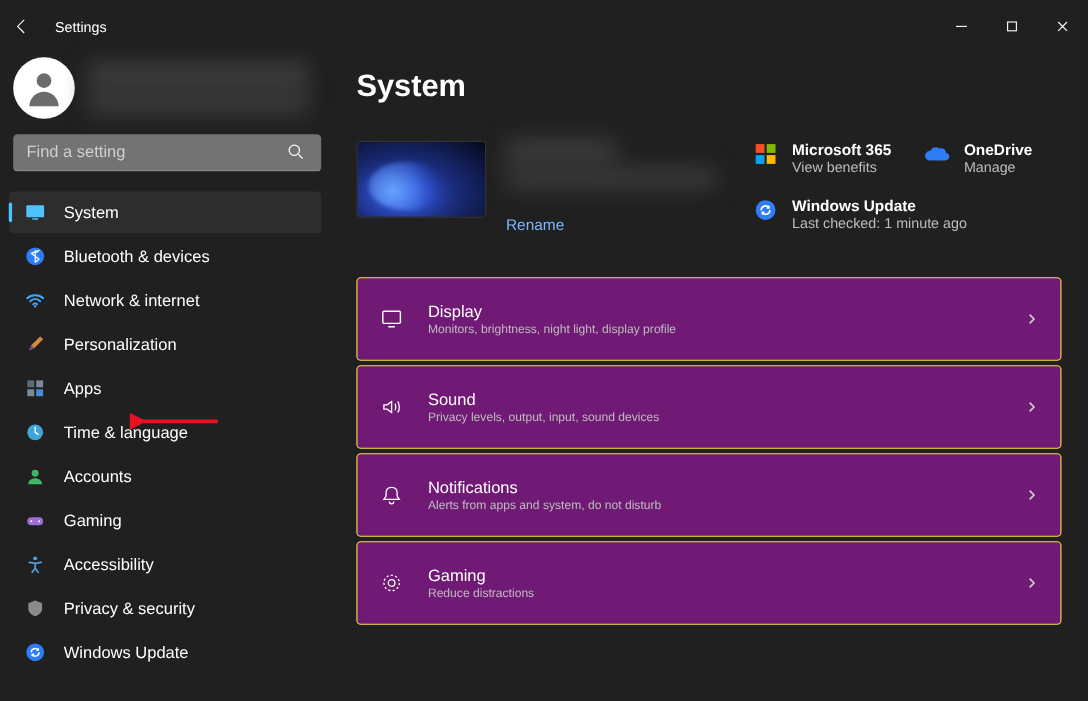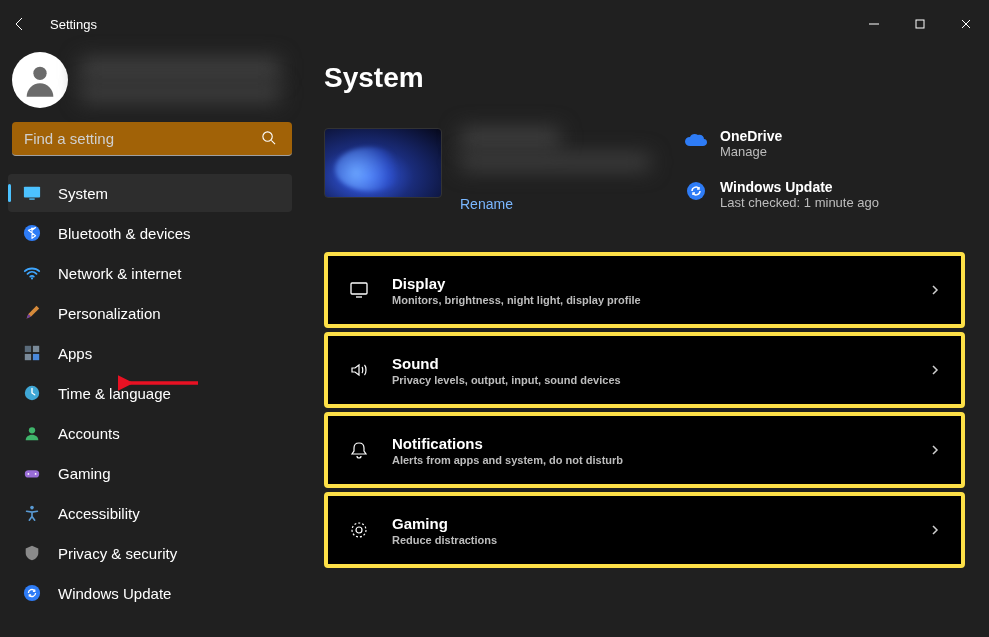--- a/index.html
+++ b/index.html
@@ -32,21 +32,21 @@
   .avatar { width:56px; height:56px; border-radius:50%; background:#fff; display:flex; align-items:center; justify-content:center; }
   .avatar svg { width:40px; height:40px; fill:#6b6b6b; }
   .user-text { display:flex; flex-direction:column; gap:4px; }
   .redact { background:#414141; filter: blur(10px); border-radius:2px; }
   .redact.lg { width:200px; height:22px; }
   .redact.sm { width:200px; height:18px; }
   
   .search-wrap { position:relative; margin-bottom: 18px; }
   .search-input {
     width: 280px; height: 34px;
-    background:#a16207;
+    background:#737373;
     border:none;
     border-bottom:1px solid #a0a0a0;
     border-radius:4px;
     color:#fff;
     font-size:15px;
     padding: 0 36px 0 12px;
     margin-left:4px;
   }
   .search-input::placeholder { color:#cfcfcf; }
   .search-icon { position:absolute; right:16px; top:8px; color:#fff; }
@@ -88,28 +88,27 @@
   .rename-link { color:#7ab7ff; font-size:14px; margin-top:20px; }
   .status-grid { display:flex; flex-direction:column; gap:20px; margin-left:16px; flex:1; }
   .status-row { display:flex; gap:30px; }
   .status-item { display:flex; gap:12px; align-items:flex-start; }
   .status-ico { width:24px; height:24px; flex-shrink:0; display:flex; align-items:center; justify-content:center; }
   .status-title { font-size:14px; font-weight:600; color:#fff; }
   .status-sub { font-size:13px; color:#bdbdbd; max-width:170px; }
   
   .cards { display:flex; flex-direction:column; gap:4px; }
   .card {
-    background:#000000;
-    border:4px solid #fde047;
+    background:#701a75;
+    border:1px solid #fde047;
     border-radius:4px;
     height: 76px;
     display:flex; align-items:center;
     padding: 0 20px;
     gap: 22px;
-    font-weight: bold;
   }
   .card-ico { width:22px; height:22px; color:#fff; display:flex; align-items:center; justify-content:center; }
   .card-text { flex:1; }
   .card-title { font-size:15px; color:#fff; }
   .card-sub { font-size:11px; color:#bdbdbd; margin-top:2px; }
   .chev { color:#cfcfcf; }
   
   .arrow-annot { position:absolute; left:118px; top:372px; pointer-events:none; }
   
   svg { display:block; }
@@ -282,20 +281,34 @@
 
     <div class="info-row">
       <div class="pc-thumb"></div>
       <div class="pc-block">
         <div class="redact pc-redact-a"></div>
         <div class="redact pc-redact-b"></div>
         <div class="rename-link">Rename</div>
       </div>
       <div class="status-grid">
         <div class="status-row">
+          <div class="status-item">
+            <span class="status-ico">
+              <svg width="20" height="20" viewBox="0 0 20 20">
+                  <rect x="1" y="1" width="8" height="8" fill="#f25022"></rect>
+                  <rect x="11" y="1" width="8" height="8" fill="#7fba00"></rect>
+                  <rect x="1" y="11" width="8" height="8" fill="#00a4ef"></rect>
+                  <rect x="11" y="11" width="8" height="8" fill="#ffb900"></rect>
+                </svg>
+            </span>
+            <div>
+              <div class="status-title">Microsoft 365</div>
+              <div class="status-sub">View benefits</div>
+            </div>
+          </div>
           <div class="status-item">
             <span class="status-ico">
               <svg width="24" height="16" viewBox="0 0 24 16">
                   <path d="M6 14c-3 0-5-2-5-4.5S3 5 6 5c1-3 5-4 8-2 3-1 6 1 6 4 2 0 3 1.5 3 3.5S21 14 19 14H6z" fill="#2e7cf6"></path>
                 </svg>
             </span>
             <div>
               <div class="status-title">OneDrive</div>
               <div class="status-sub">Manage</div>
             </div>

